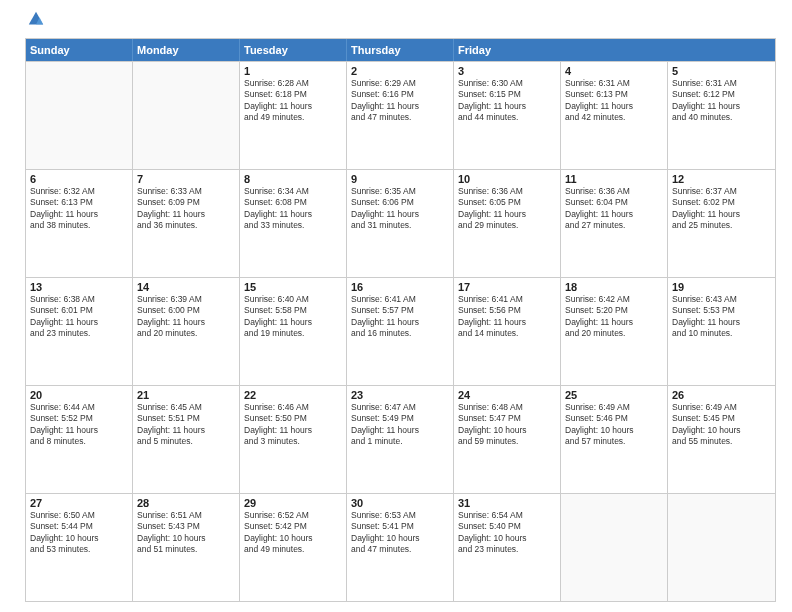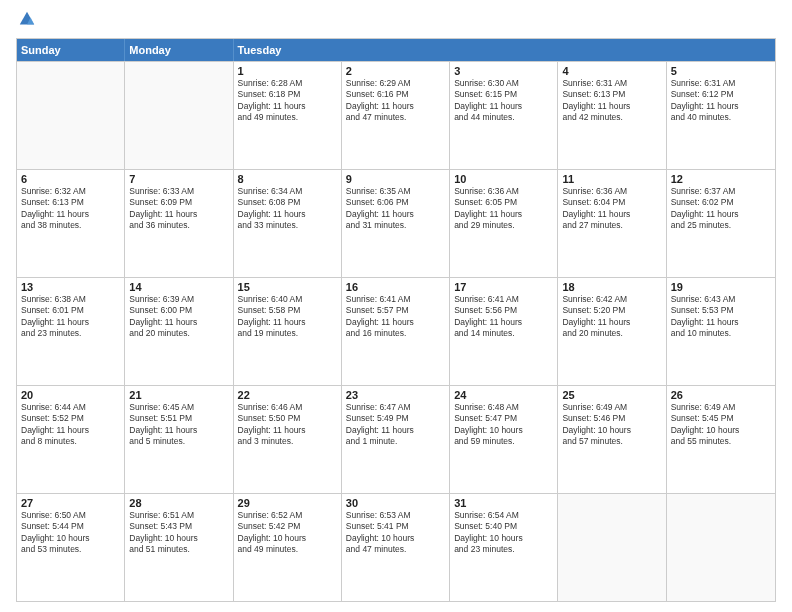--- a/index.html
+++ b/index.html
@@ -6,21 +6,21 @@
     body {
       font-family: Arial, sans-serif;
       background: #fff;
       width: 792px;
       height: 612px;
       overflow: hidden;
     }
     .page {
       width: 792px;
       height: 612px;
-      padding: 12px 16px 10px 16px;
+      padding: 12px 16px 10px 25px;
       display: flex;
       flex-direction: column;
     }
     .header {
       display: flex;
       align-items: flex-start;
       justify-content: space-between;
       margin-bottom: 8px;
     }
     .logo {
@@ -135,20 +135,22 @@
       <div class="month-title"></div>
       <div class="subtitle"></div>
     </div>
   </div>
 
   <div class="calendar">
     <div class="cal-header">
     <div class="cal-header-cell">Sunday</div>
         <div class="cal-header-cell">Monday</div>
         <div class="cal-header-cell">Tuesday</div>
+        <div class="cal-header-cell">Thursday</div>
+        <div class="cal-header-cell">Friday</div>
       </div>
     <div class="cal-body">
     <div class="cal-row">
           <div class="cal-cell empty"></div>
           <div class="cal-cell empty"></div>
           <div class="cal-cell">
             <div class="day-num">1</div>
             <div class="cell-line">Sunrise: 6:28 AM</div>
             <div class="cell-line">Sunset: 6:18 PM</div>
             <div class="cell-line">Daylight: 11 hours</div>

